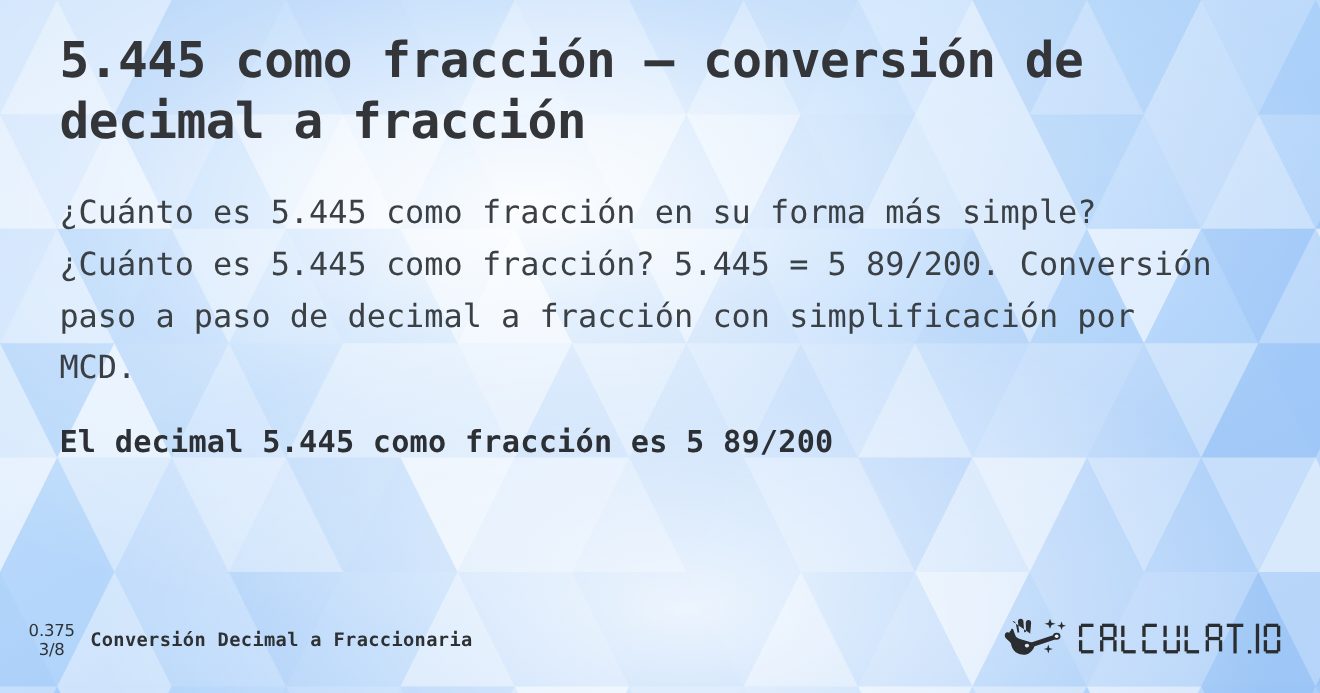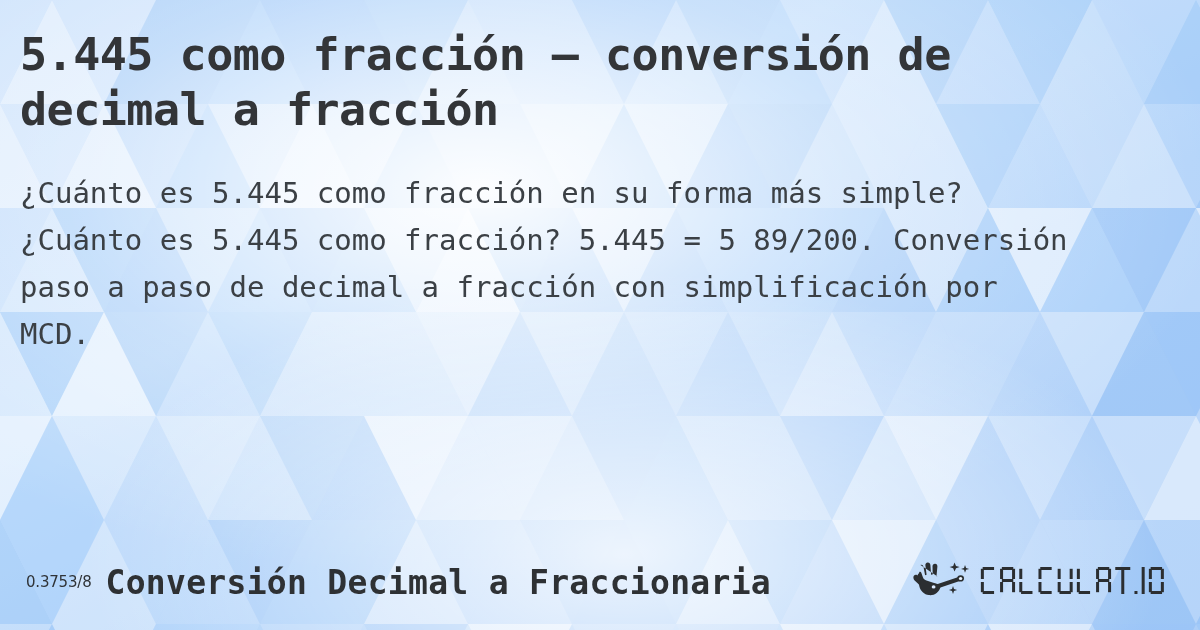--- a/index.html
+++ b/index.html
@@ -32,21 +32,21 @@
     z-index: 0;
   }
 
   
   #content {
     position: relative;
     z-index: 2;
     width: 1172px;
     height: 630px;
     box-sizing: border-box;
-    padding: 28px 34px 0 20px;
+    padding: 28px 34px 0 54px;
   }
 
   .title {
     font-family: "DejaVu Sans Mono", "Liberation Mono", monospace;
     font-weight: bold;
     font-size: 45px;
     line-height: 1.22;
     letter-spacing: -0.5px;
     color: #333538;
     margin: 0;
@@ -89,41 +89,41 @@
   }
 
   .brand-left {
     display: flex;
     align-items: center;
     gap: 14px;
   }
 
   .frac-logo {
     display: flex;
-    flex-direction: row;
+    flex-direction: column;
     align-items: center;
     justify-content: center;
     line-height: 1.12;
     color: #2f3337;
     font-family: "DejaVu Sans", "Liberation Sans", sans-serif;
   }
   .frac-logo .num {
     font-size: 15px;
     letter-spacing: -0.2px;
   }
   .frac-logo .den {
     font-size: 15px;
     letter-spacing: -0.2px;
     text-align: center;
   }
 
   .footer-title {
     font-family: "DejaVu Sans Mono", "Liberation Mono", monospace;
     font-weight: bold;
-    font-size: 33px;
+    font-size: 17px;
     color: #2e3134;
     letter-spacing: 0.3px;
     white-space: nowrap;
   }
 
   .brand-right {
     margin-left: auto;
     display: flex;
     align-items: center;
     gap: 4px;
@@ -476,20 +476,21 @@
     <rect x="0" y="0" width="1200" height="630" fill="url(#glow)"></rect>
     <rect x="0" y="0" width="1200" height="630" fill="url(#glow2)"></rect>
   </svg>
 
   <div id="content">
 
     <h1 class="title">5.445 como fracción – conversión de decimal a fracción</h1>
 
     <p class="intro">¿Cuánto es 5.445 como fracción en su forma más simple? ¿Cuánto es 5.445 como fracción? 5.445 = 5 89/200. Conversión paso a paso de decimal a fracción con simplificación por MCD.</p>
 
+    <p class="answer">El decimal 5.445 como fracción es 5 89/200</p>
   </div>
 
   <div id="footer">
 
     <div class="brand-left">
 
       <div class="frac-logo">
         <span class="num">0.375</span>
         <span class="den">3/8</span>
       </div>

